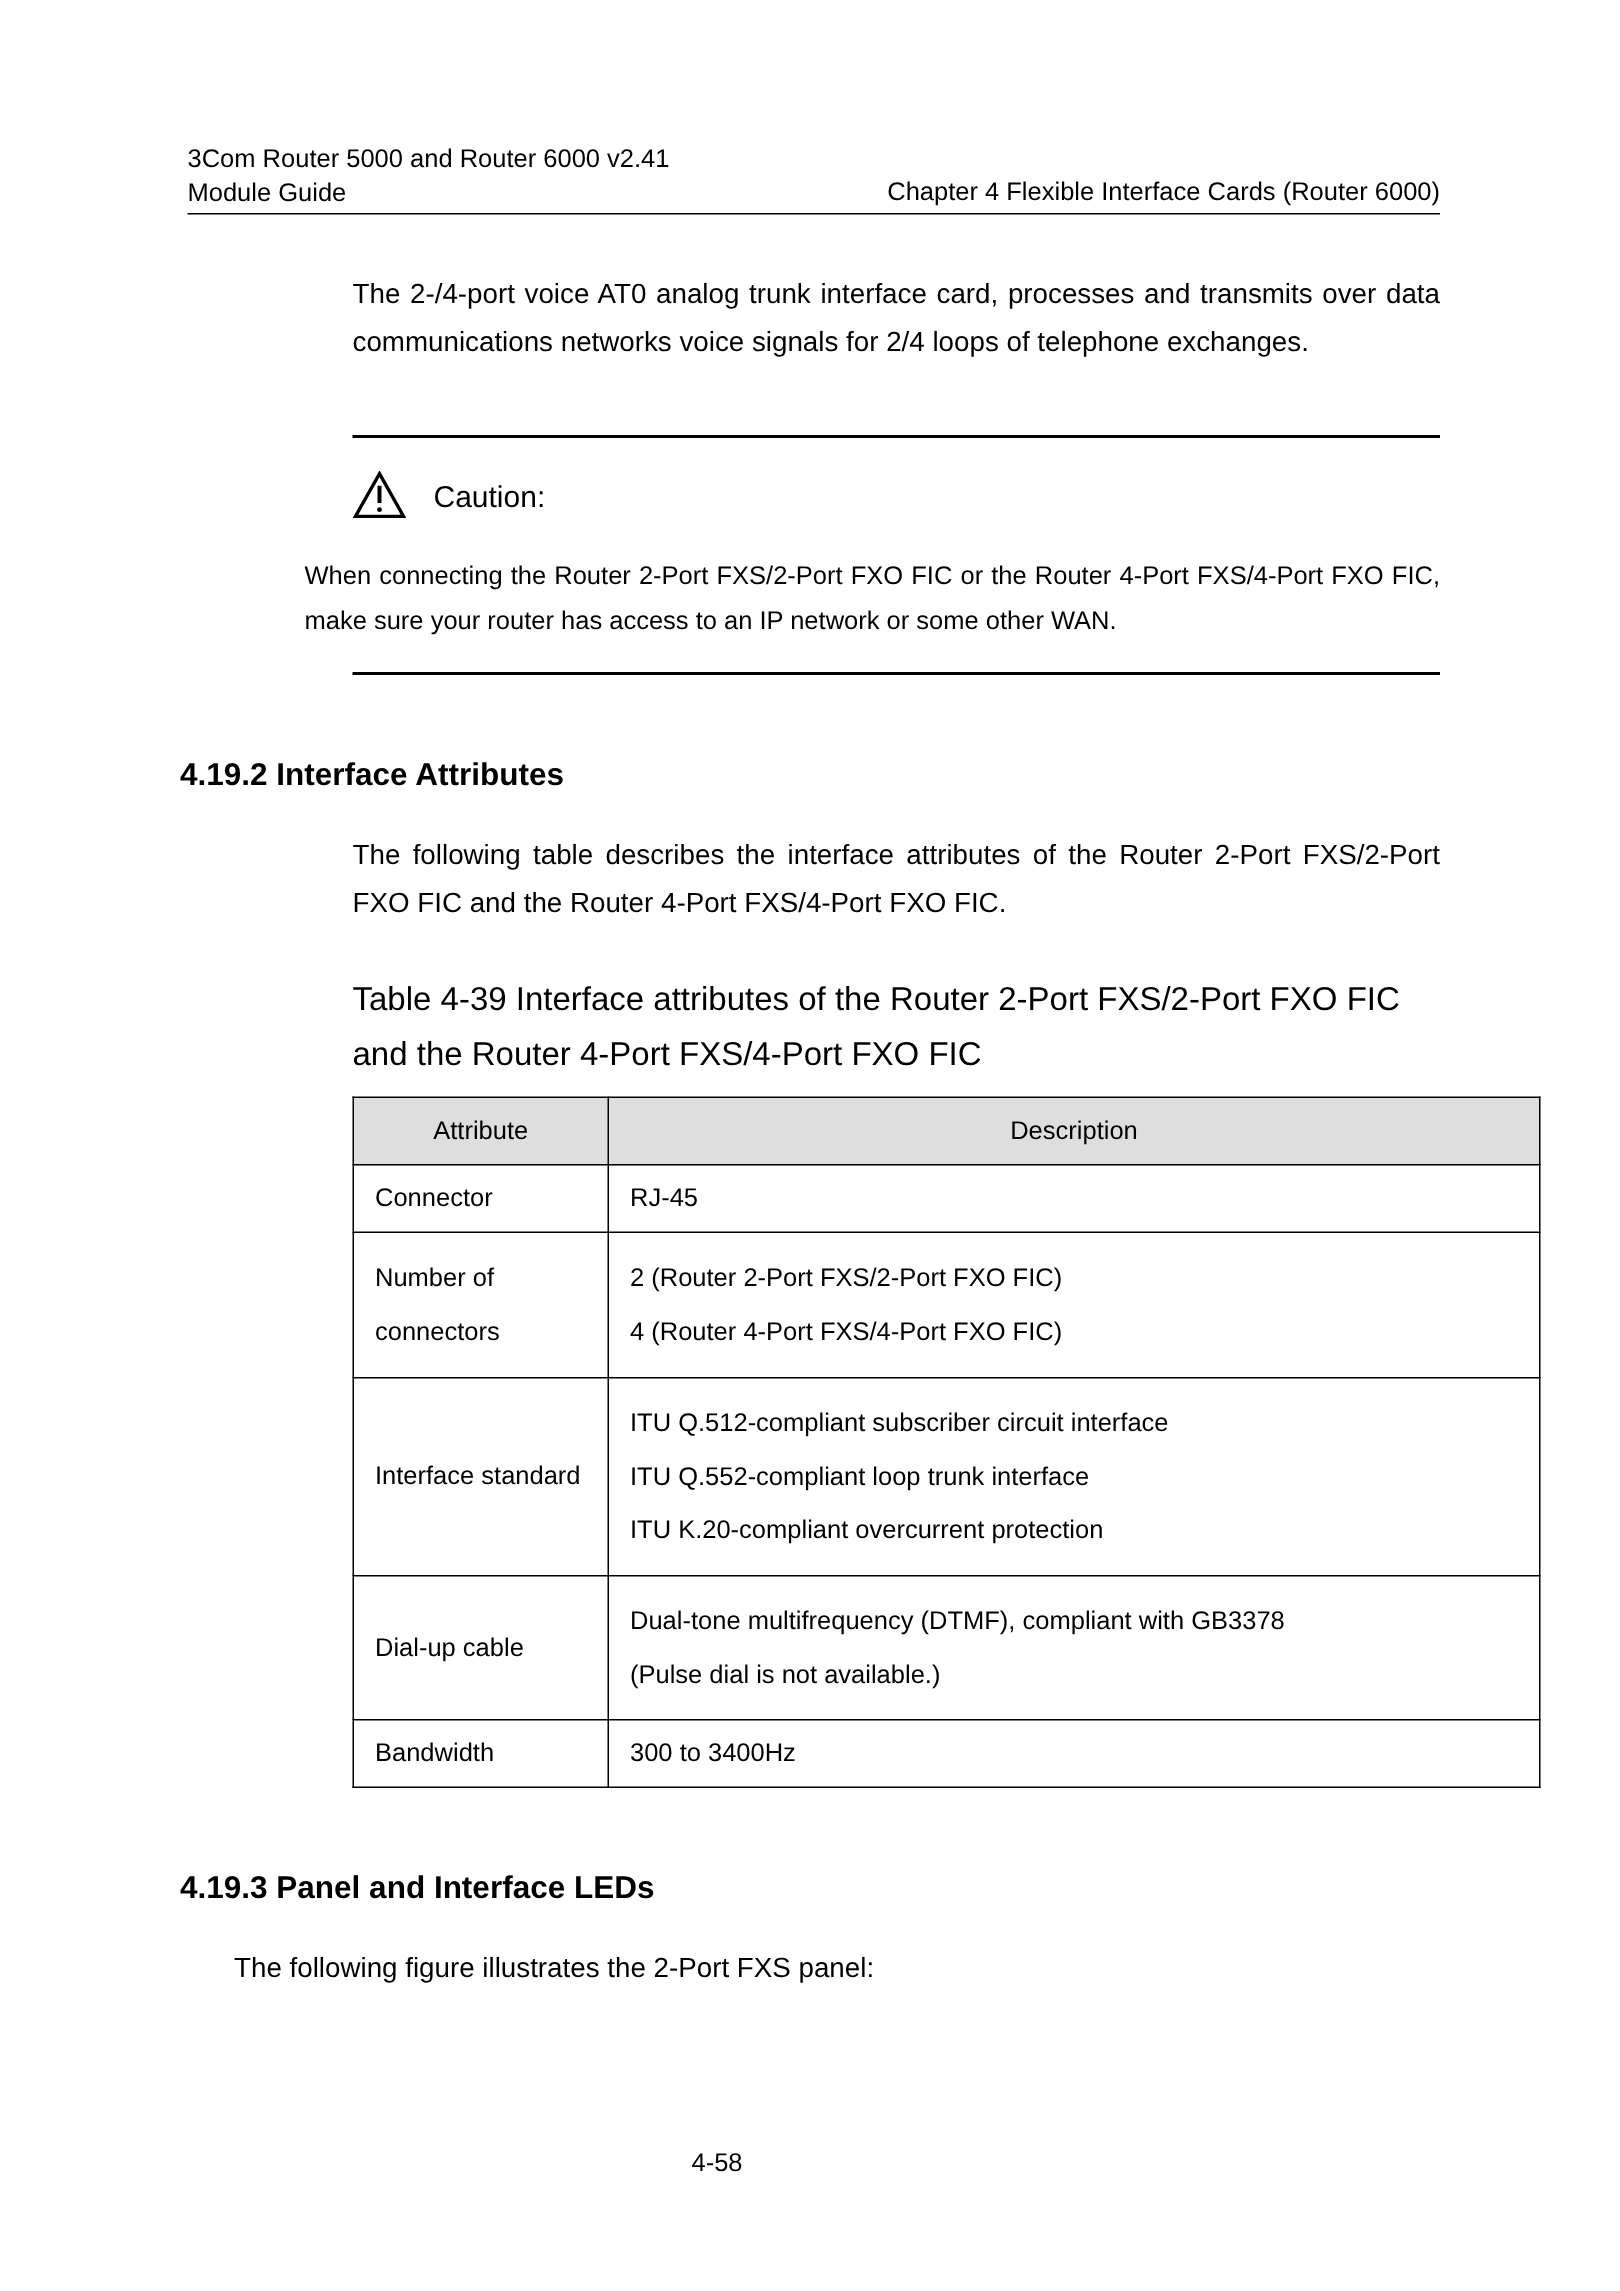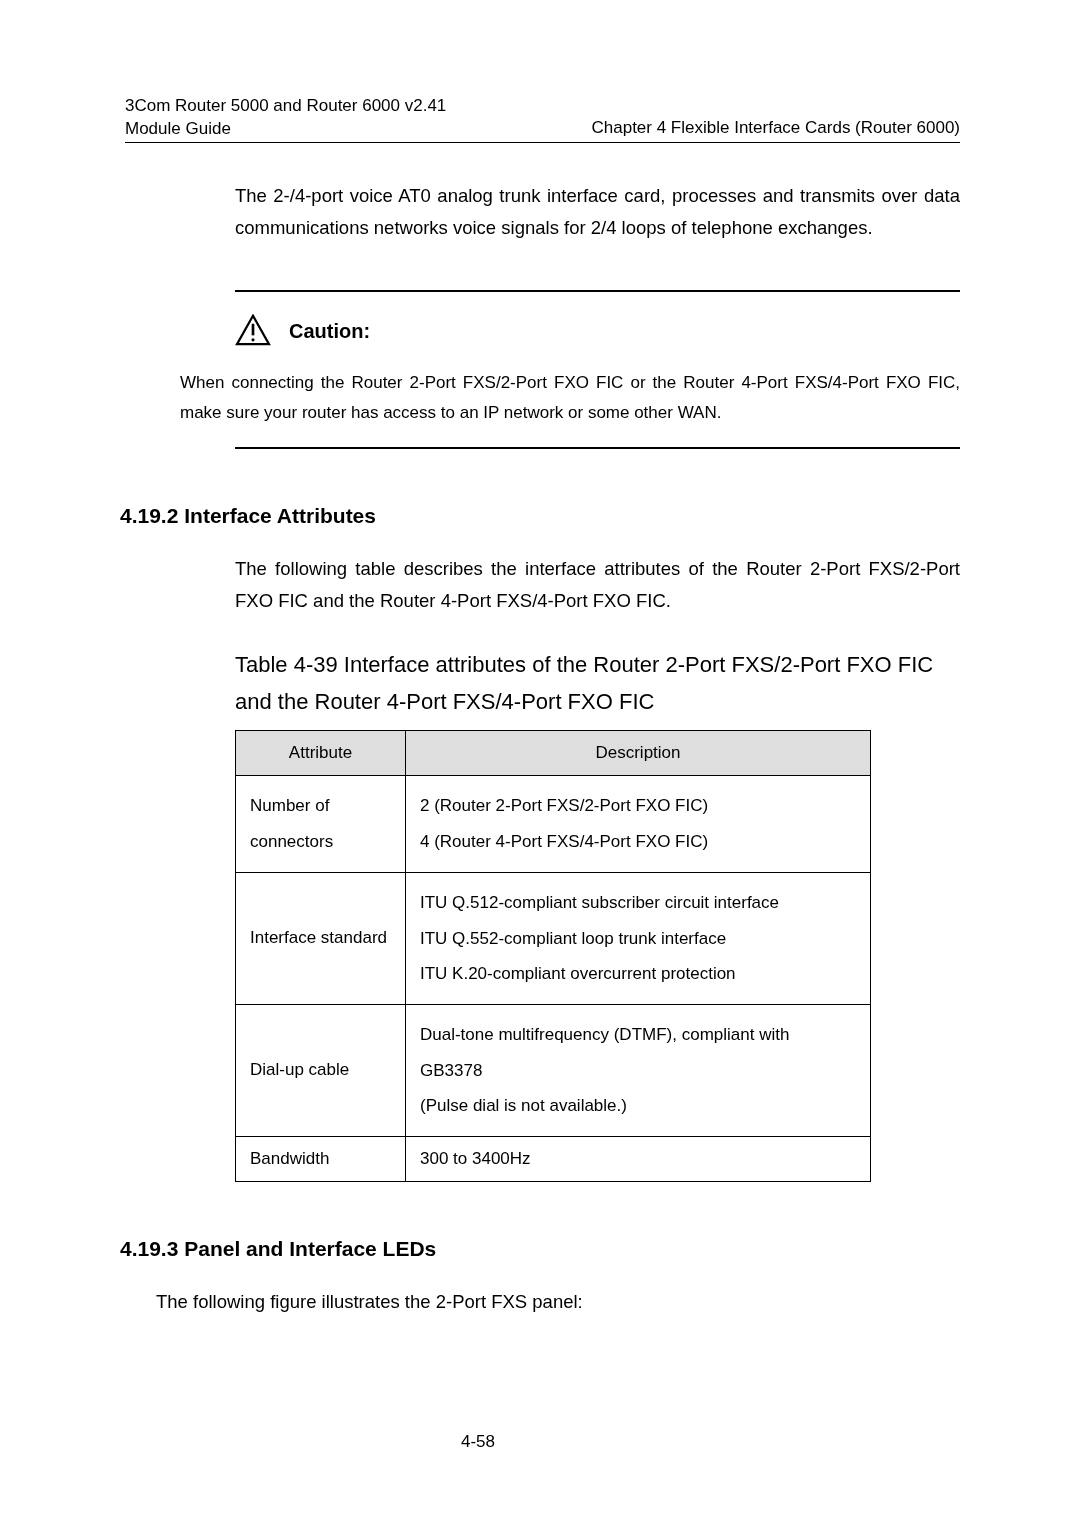--- a/index.html
+++ b/index.html
@@ -47,23 +47,23 @@
   }
   .callout-top { margin-top: 45px; }
   .caution-row {
     margin-left: 115px;
     margin-top: 22px;
     display: flex;
     align-items: center;
     gap: 18px;
   }
   .caution-row svg { width: 36px; height: 32px; }
-  .caution-label { font-size: 20px; font-weight: bold; }
+  .caution-label { font-size: 20px; font-weight: normal; }
   .caution-body {
-    margin-left: 60px;
+    margin-left: 83px;
     margin-top: 18px;
     font-size: 17px;
     line-height: 1.8;
     text-align: justify;
   }
   .callout-bottom { margin-top: 18px; }
   .h2 {
     margin-top: 55px;
     font-size: 21px;
     font-weight: bold;
@@ -72,21 +72,21 @@
   .table-caption {
     margin-left: 115px;
     margin-top: 28px;
     font-size: 22px;
     line-height: 1.7;
   }
   table.attr {
     margin-left: 115px;
     margin-top: 10px;
     border-collapse: collapse;
-    width: 636px;
+    width: 792px;
     font-size: 17px;
   }
   table.attr th, table.attr td {
     border: 1.5px solid #000;
     padding: 12px 14px;
     text-align: left;
     vertical-align: middle;
     font-weight: normal;
   }
   table.attr thead th {
@@ -143,20 +143,24 @@
 
 <table class="attr">
   <thead>
     <tr>
       <th class="col1">Attribute</th>
       <th>Description</th>
     </tr>
   </thead>
   <tbody>
     <tr>
+      <td class="col1">Connector</td>
+      <td>RJ-45</td>
+    </tr>
+    <tr>
       <td class="col1 multi-line">Number of connectors</td>
       <td class="multi-line">
         <span>2 (Router 2-Port FXS/2-Port FXO FIC)</span><br>
         <span>4 (Router 4-Port FXS/4-Port FXO FIC)</span>
       </td>
     </tr>
     <tr>
       <td class="col1">Interface standard</td>
       <td class="multi-line">
         <span>ITU Q.512-compliant subscriber circuit interface</span><br>

